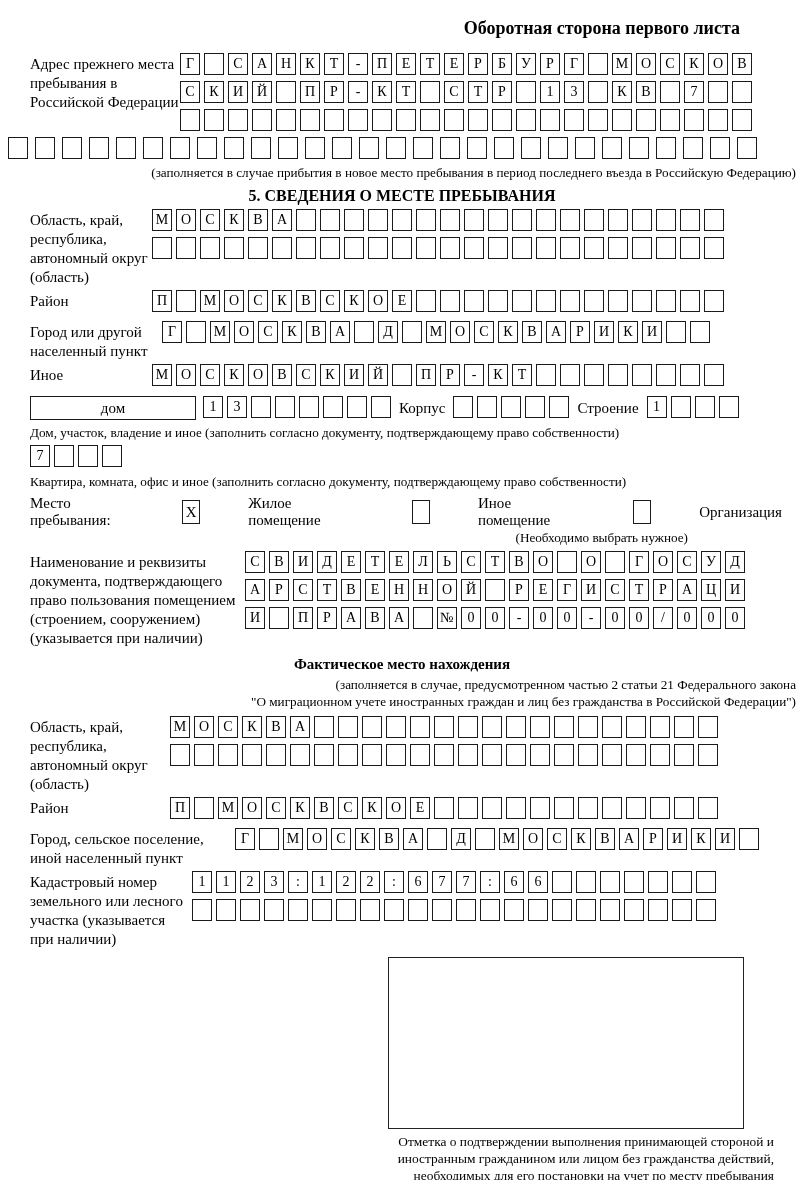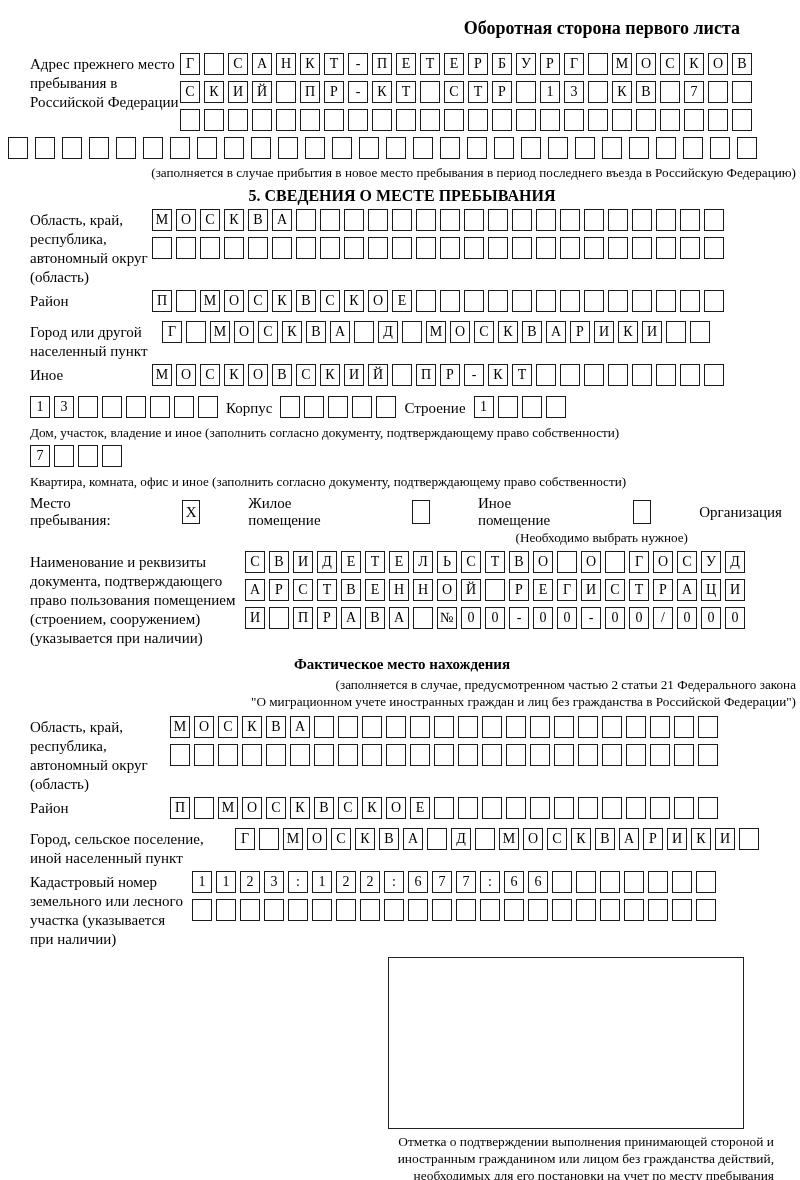--- a/index.html
+++ b/index.html
@@ -52,21 +52,21 @@
   .stamp-cap { width:396px; margin-left:370px; margin-top:5px; text-align:right; font-size:13.4px; line-height:16.8px; }
 </style>
 </head>
 <body>
 
 <div class="page">
 
   <div class="hdr">Оборотная сторона первого листа</div>
 
   <div class="field">
-    <div class="lbl w150">Адрес прежнего место пребывания в Российской Федерации</div>
+    <div class="lbl w150">Адрес прежнего места пребывания в Российской Федерации</div>
     <div class="rows">
       <div class="cellrow"><span class="cell">Г</span><span class="cell"></span><span class="cell">С</span><span class="cell">А</span><span class="cell">Н</span><span class="cell">К</span><span class="cell">Т</span><span class="cell">-</span><span class="cell">П</span><span class="cell">Е</span><span class="cell">Т</span><span class="cell">Е</span><span class="cell">Р</span><span class="cell">Б</span><span class="cell">У</span><span class="cell">Р</span><span class="cell">Г</span><span class="cell"></span><span class="cell">М</span><span class="cell">О</span><span class="cell">С</span><span class="cell">К</span><span class="cell">О</span><span class="cell">В</span></div>
       <div class="cellrow"><span class="cell">С</span><span class="cell">К</span><span class="cell">И</span><span class="cell">Й</span><span class="cell"></span><span class="cell">П</span><span class="cell">Р</span><span class="cell">-</span><span class="cell">К</span><span class="cell">Т</span><span class="cell"></span><span class="cell">С</span><span class="cell">Т</span><span class="cell">Р</span><span class="cell"></span><span class="cell">1</span><span class="cell">3</span><span class="cell"></span><span class="cell">К</span><span class="cell">В</span><span class="cell"></span><span class="cell">7</span><span class="cell"></span><span class="cell"></span></div>
       <div class="cellrow"><span class="cell"></span><span class="cell"></span><span class="cell"></span><span class="cell"></span><span class="cell"></span><span class="cell"></span><span class="cell"></span><span class="cell"></span><span class="cell"></span><span class="cell"></span><span class="cell"></span><span class="cell"></span><span class="cell"></span><span class="cell"></span><span class="cell"></span><span class="cell"></span><span class="cell"></span><span class="cell"></span><span class="cell"></span><span class="cell"></span><span class="cell"></span><span class="cell"></span><span class="cell"></span><span class="cell"></span></div>
     </div>
   </div>
   <div class="cellrow fullrow"><span class="cell"></span><span class="cell"></span><span class="cell"></span><span class="cell"></span><span class="cell"></span><span class="cell"></span><span class="cell"></span><span class="cell"></span><span class="cell"></span><span class="cell"></span><span class="cell"></span><span class="cell"></span><span class="cell"></span><span class="cell"></span><span class="cell"></span><span class="cell"></span><span class="cell"></span><span class="cell"></span><span class="cell"></span><span class="cell"></span><span class="cell"></span><span class="cell"></span><span class="cell"></span><span class="cell"></span><span class="cell"></span><span class="cell"></span><span class="cell"></span><span class="cell"></span></div>
   <div class="note">(заполняется в случае прибытия в новое место пребывания в период последнего въезда в Российскую Федерацию)</div>
 
   <div class="sec-title">5. СВЕДЕНИЯ О МЕСТЕ ПРЕБЫВАНИЯ</div>
@@ -94,20 +94,21 @@
   </div>
 
   <div class="field">
     <div class="lbl w122">Иное</div>
     <div class="rows">
         <div class="cellrow"><span class="cell">М</span><span class="cell">О</span><span class="cell">С</span><span class="cell">К</span><span class="cell">О</span><span class="cell">В</span><span class="cell">С</span><span class="cell">К</span><span class="cell">И</span><span class="cell">Й</span><span class="cell"></span><span class="cell">П</span><span class="cell">Р</span><span class="cell">-</span><span class="cell">К</span><span class="cell">Т</span><span class="cell"></span><span class="cell"></span><span class="cell"></span><span class="cell"></span><span class="cell"></span><span class="cell"></span><span class="cell"></span><span class="cell"></span></div>
       </div>
   </div>
 
   <div class="hrow">
+    <span class="wbox dom">дом</span>
     <span class="cellrow"><span class="cell">1</span><span class="cell">3</span><span class="cell"></span><span class="cell"></span><span class="cell"></span><span class="cell"></span><span class="cell"></span><span class="cell"></span></span>
     <span class="ilabel">Корпус</span>
     <span class="cellrow"><span class="cell"></span><span class="cell"></span><span class="cell"></span><span class="cell"></span><span class="cell"></span></span>
     <span class="ilabel">Строение</span>
     <span class="cellrow"><span class="cell">1</span><span class="cell"></span><span class="cell"></span><span class="cell"></span></span>
   </div>
   <div class="note" style="text-align:left; margin-left:22px;">Дом, участок, владение и иное (заполнить согласно документу, подтверждающему право собственности)</div>
 
   <div class="hrow">
     <span class="cellrow"><span class="cell">7</span><span class="cell"></span><span class="cell"></span><span class="cell"></span></span>

